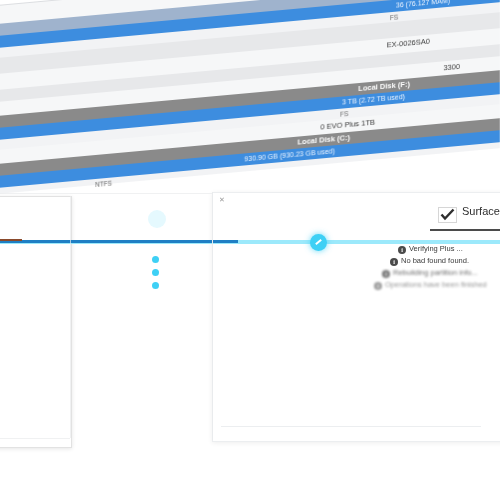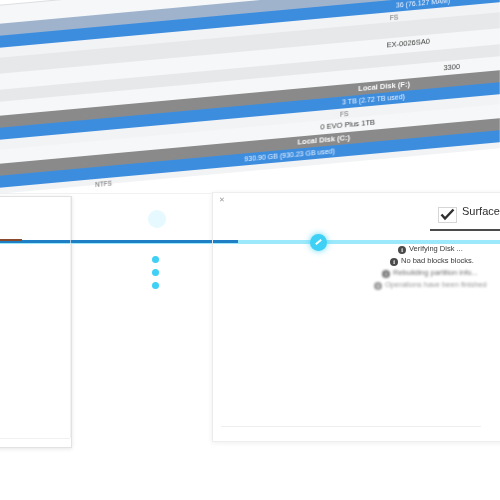--- a/index.html
+++ b/index.html
@@ -250,25 +250,25 @@
   <div class="tl-ghost"></div>
   <div class="tl-dots">
     <i></i>
     <i></i>
     <i></i>
   </div>
 
   <div class="status-log">
     <div class="srow s1">
       <span class="ico">i</span>
-      <span>Verifying Disk ...</span>
+      <span>Verifying Plus ...</span>
     </div>
     <div class="srow s2" style="margin-left:-8px;">
       <span class="ico">i</span>
-      <span>No bad blocks blocks.</span>
+      <span>No bad found found.</span>
     </div>
     <div class="srow s3 layer-blurry" style="margin-left:-16px;">
       <span class="ico">i</span>
       <span>Rebuilding partition info...</span>
     </div>
     <div class="srow s4 layer-blurry" style="margin-left:-24px;">
       <span class="ico">i</span>
       <span>Operations have been finished</span>
     </div>
   </div>

